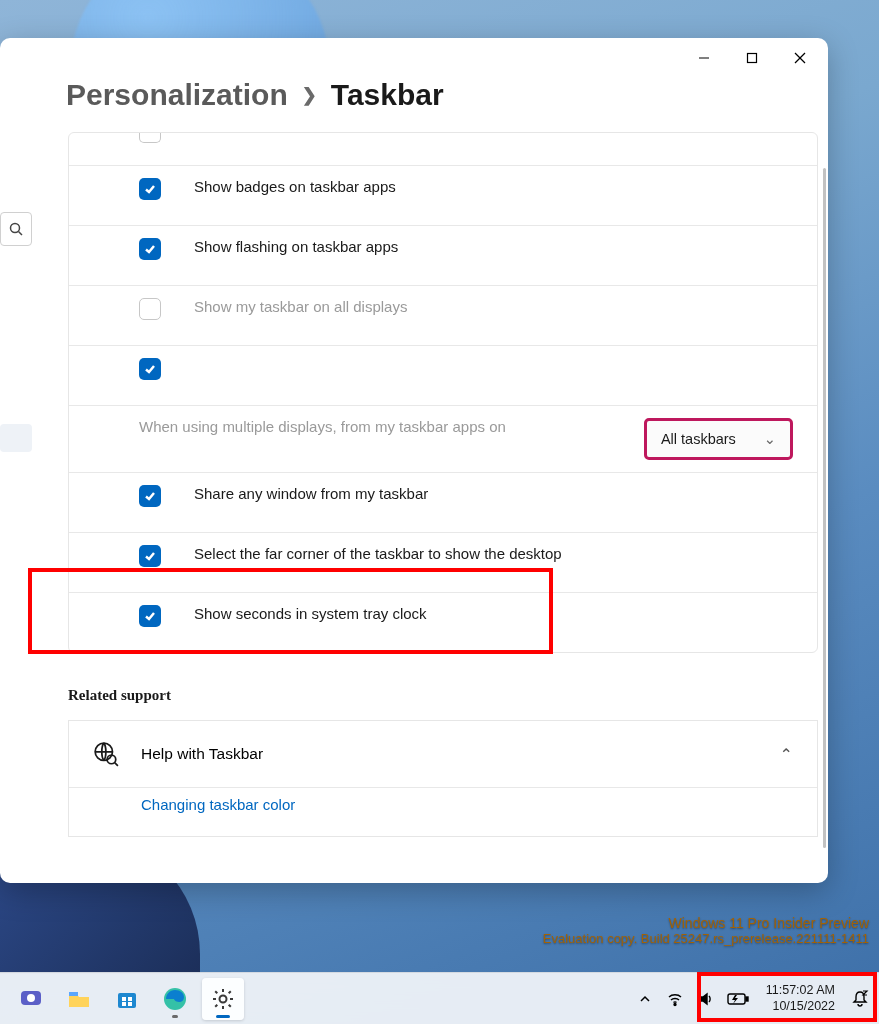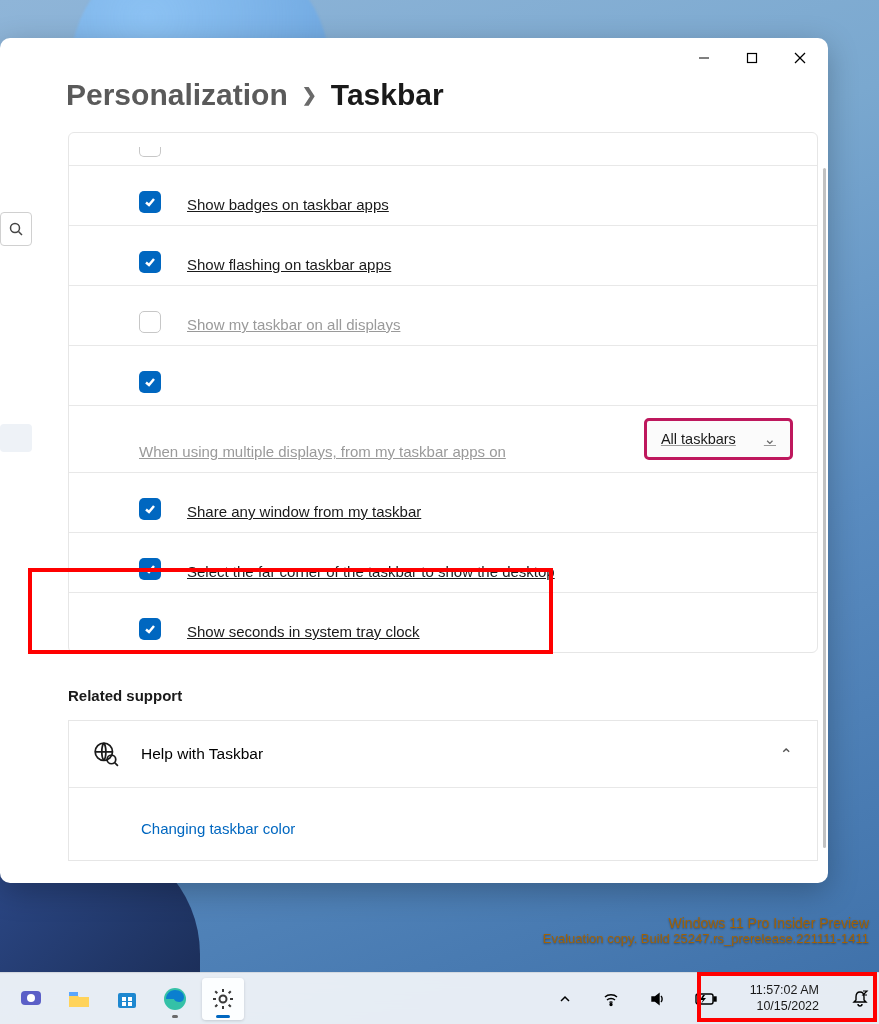--- a/index.html
+++ b/index.html
@@ -38,58 +38,58 @@
   .content { flex:1; overflow:hidden; padding:0 10px 0 68px; position:relative;}
   .settings-list { border:1px solid #e6e6e6; border-radius:6px; overflow:hidden; background:#fff;}
   .row { display:flex; align-items:center; min-height:60px; padding:12px 24px 12px 70px; border-top:1px solid #e8e8e8; font-size:15px; color:#1a1a1a; position:relative;}
   .row:first-child { border-top:none; }
   .row.disabled { color:#9a9a9a; }
   .chk { position:absolute; left:70px; width:22px; height:22px; border-radius:5px; display:flex; align-items:center; justify-content:center; }
   .row .chk { left:auto; margin-right:12px; position:static; flex-shrink:0;}
   .row { padding-left:72px;}
   .row .chk { }
   
-  .row { display:flex; align-items:flex-end; gap:14px; padding:12px 24px 12px 70px;text-decoration:underline;}
+  .row { display:flex; align-items:flex-start; gap:21px; padding:12px 24px 12px 70px;}
   .row .label { flex:1; }
   .chk.on { background:#0067c0; }
   .chk.off { background:#fff; border:1.5px solid #8a8a8a; }
   .chk.off.disabled { border-color:#c7c7c7;}
   .chk svg { width:12px; height:12px; stroke:#fff; stroke-width:2.5; fill:none;}
 
   .row.stub { min-height:32px; padding-top:0; padding-bottom:8px;}
   .stub-box { width:22px; height:10px; border:1.5px solid #c7c7c7; border-top:none; border-radius:0 0 5px 5px; margin-left:0;}
 
   .mdisp-row { justify-content:space-between; color:#9a9a9a;}
   .dropdown { display:flex; align-items:center; gap:28px; border:3px solid #be185d; background:#fbfbfb; border-radius:5px; padding:10px 14px; font-size:14.5px; color:#1a1a1a;}
   .dropdown .dd-chev { color:#6a6a6a; }
 
   .highlight-box { position:absolute; border:4px solid #ff0000; pointer-events:none; z-index:20;}
 
-  .related { font-size:15px; font-weight:600; color:#1a1a1a; margin:34px 0 16px 0;}
+  .related { font-size:15px; font-weight:600; color:#1a1a1a; margin:34px 0 16px 0;font-family:Liberation Serif, serif;}
   .support-card { border:1px solid #e6e6e6; border-radius:0; background:#fff;}
   .support-row { display:flex; align-items:center; padding:20px 24px; gap:22px;}
   .support-row .globe { width:26px; height:26px;}
   .support-row .sr-label { flex:1; font-size:15.5px;}
   .support-row .expand { color:#555;}
-  .support-sub { border-top:1px solid #e8e8e8; padding:32px 24px 22px 72px;}
+  .support-sub { border-top:1px solid #e8e8e8; padding:8px 24px 22px 72px;}
   .support-sub a { color:#0067c0; font-size:15px; text-decoration:none;}
 
   .scroll-thumb { position:absolute; right:2px; top:130px; width:3px; height:680px; background:#c2c2c2; border-radius:3px;}
 
   
   .watermark { position:absolute; right:10px; bottom:78px; text-align:right; color:#a16207; font-size:13px; text-shadow:0 1px 2px rgba(0,0,0,0.4);}
   .watermark div:first-child { font-size:14px;}
 
   
   .taskbar { position:absolute; left:0; bottom:0; width:879px; height:52px; background:rgba(244,246,250,0.92); backdrop-filter:blur(10px); border-top:1px solid rgba(0,0,0,0.08); display:flex; align-items:center; padding:0 10px;}
   .task-icons { display:flex; gap:6px; align-items:center;}
   .ticon { width:42px; height:42px; display:flex; align-items:center; justify-content:center; border-radius:4px; position:relative;}
   .ticon.active { background:rgba(255,255,255,0.9); box-shadow:0 1px 3px rgba(0,0,0,0.15);}
   .ticon .dot { position:absolute; bottom:2px; width:6px; height:3px; background:#6a6a6a; border-radius:2px;}
-  .tray { margin-left:auto; display:flex; align-items:center; gap:28px;}
+  .tray { margin-left:auto; display:flex; align-items:center; gap:12px;}
   .tray-ico { width:18px; height:18px; display:flex; align-items:center; justify-content:center; color:#1a1a1a;}
   .clock-box { text-align:right; font-size:12.5px; line-height:1.25; color:#1a1a1a; padding:0 4px;}
   .notif-ico { width:20px; height:20px;}
 
   .tb-highlight { position:absolute; right:2px; bottom:2px; width:180px; height:50px; border:4px solid #ff0000; z-index:30; pointer-events:none;}
 
 </style>
 </head>
 <body>
 

